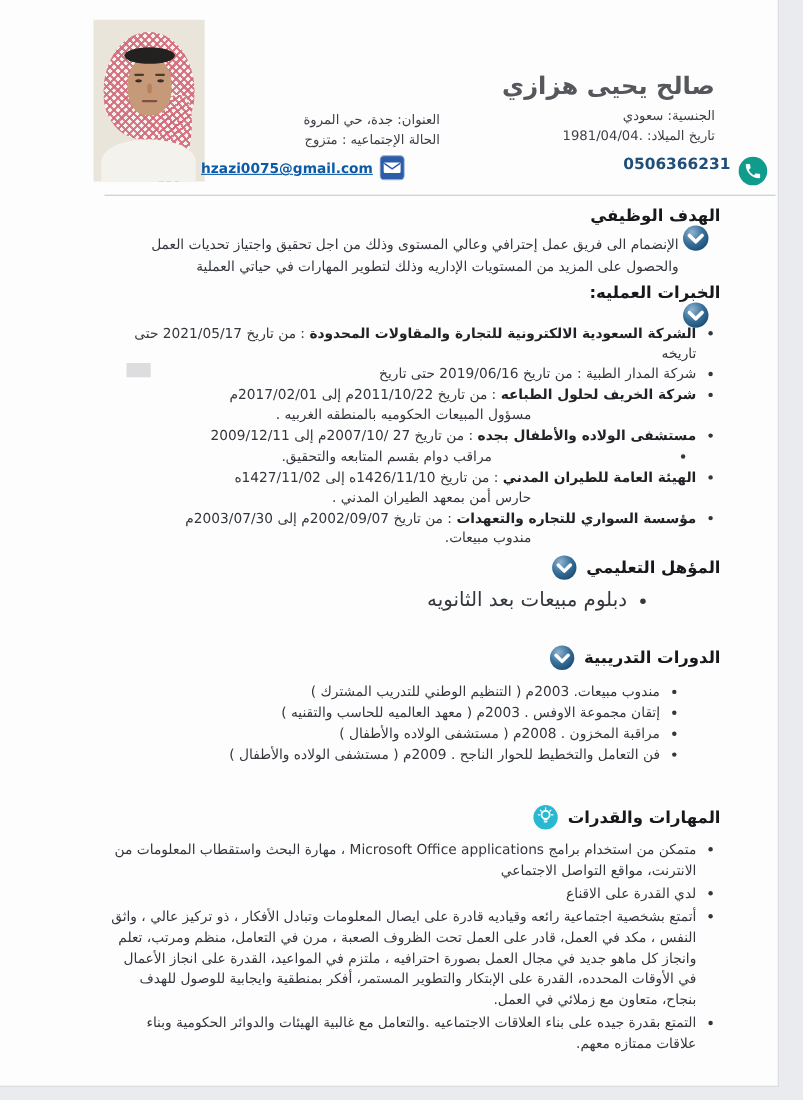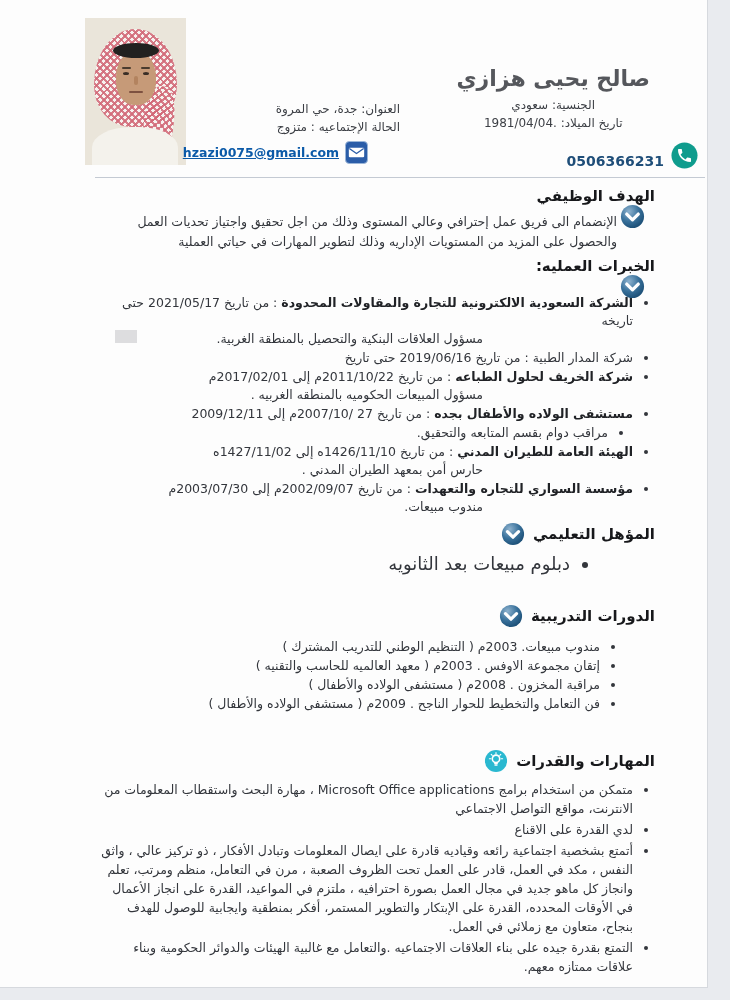--- a/index.html
+++ b/index.html
@@ -35,24 +35,24 @@
   .ph-face{position:absolute;left:31px;top:33px;width:40px;height:54px;border-radius:48% 48% 44% 44%;background:#c69a78;}
   .ph-face .eye{position:absolute;top:21px;width:6px;height:3px;border-radius:50%;background:#3a2e26;}
   .ph-face .eye.l{left:7px;} .ph-face .eye.r{right:7px;}
   .ph-face .brow{position:absolute;top:16px;width:9px;height:2px;border-radius:2px;background:#4a3b2e;}
   .ph-face .brow.l{left:6px;} .ph-face .brow.r{right:6px;}
   .ph-face .nose{position:absolute;top:25px;left:18px;width:4px;height:9px;border-radius:2px;background:#b3835f;}
   .ph-face .mouth{position:absolute;top:40px;left:13px;width:14px;height:2px;border-radius:2px;background:#7d5140;}
   .ph-agal{position:absolute;left:28px;top:25px;width:46px;height:15px;border-radius:50%;background:#222120;}
 
   
-  .hdr-right{position:absolute;top:66px;right:57px;text-align:center;direction:rtl;}
+  .hdr-right{position:absolute;top:66px;right:57px;text-align:right;direction:rtl;}
   .name{font-size:22px;font-weight:bold;color:#55575c;letter-spacing:.5px;margin-bottom:5px;}
   .hline{font-size:12px;color:#3c3f45;line-height:18px;}
-  .phone-row{position:absolute;top:142px;right:9px;display:flex;align-items:flex-end;direction:ltr;gap:7px;}
+  .phone-row{position:absolute;top:142px;right:9px;display:flex;align-items:flex-start;direction:ltr;gap:7px;}
   .phone-num{font-size:14px;font-weight:bold;color:#1f4e79;}
   .hdr-mid{position:absolute;top:100px;right:307px;text-align:right;direction:rtl;}
   .email-row{position:absolute;top:141px;right:339px;display:flex;align-items:center;direction:ltr;gap:6px;}
   .email{font-size:12.5px;font-weight:bold;color:#0b5aa8;text-decoration:underline;cursor:pointer;}
   .divider{position:absolute;top:177px;left:95px;width:610px;height:1px;background:#c4cad3;}
   .artifact{position:absolute;left:115px;top:330px;width:22px;height:13px;background:#dddddf;}
 
   
   .content{position:absolute;top:186px;right:52px;width:560px;direction:rtl;text-align:right;}
   .sec-head{position:relative;font-size:15px;font-weight:bold;color:#17181b;line-height:20px;}
@@ -60,21 +60,21 @@
   .sec-head.row{display:flex;align-items:center;gap:8px;}
   p.obj{margin:6px 0 0;padding:0 38px 0 0;font-size:12.5px;line-height:20px;color:#33363c;}
   ul{margin:0;list-style:disc;color:#33363c;}
   ul.xp-list{padding:0 22px 0 0;margin-top:18px;font-size:12.5px;}
   ul.xp-list li{line-height:18px;margin-bottom:1px;}
   .co{font-weight:bold;color:#202226;}
   .co.plain{font-weight:normal;color:#33363c;}
   .co:empty{display:none;}
   .role{margin-right:150px;line-height:18px;}
   .role:empty{display:none;}
-  li.nested{margin-right:25px;}
+  li.nested{margin-right:25px;text-align:center;}
   .sec{margin:0;}
   .sec.edu{margin-top:6px;}
   ul.edu-list{padding:0 85px 0 0;margin-top:9px;font-size:18px;}
   ul.edu-list li{line-height:18px;}
   .sec.train{margin-top:31px;}
   ul.train-list{padding:0 55px 0 0;margin-top:9px;font-size:12.5px;}
   ul.train-list li{line-height:19px;}
   .sec.skill{margin-top:36px;}
   ul.skill-list{padding:0 22px 0 0;margin-top:7px;font-size:12.5px;}
   ul.skill-list li{line-height:19px;margin-bottom:2px;}
@@ -156,21 +156,20 @@
       <div class="sec-head">
         <span>الخبرات العمليه:</span>
         <svg class="icon-below" width="25" height="25" viewBox="0 0 26 26">
           <circle cx="13" cy="13" r="12" fill="url(#gs1)"></circle>
           <path d="M7 10.5 L13 16.5 L19 10.5" fill="none" stroke="#ffffff" stroke-width="3.4" stroke-linecap="round" stroke-linejoin="round"></path>
         </svg>
       </div>
       <ul class="xp-list">
         <li>
           <span class="co">الشركة السعودية الالكترونية للتجارة والمقاولات المحدودة</span><span> : من تاريخ 2021/05/17 حتى تاريخه</span>
-          <div class="role">مسؤول العلاقات البنكية والتحصيل بالمنطقة الغربية.</div>
         </li>
         <li>
           <span class="co plain">شركة المدار الطبية</span><span> : من تاريخ 2019/06/16 حتى تاريخ</span>
         </li>
         <li>
           <span class="co">شركة الخريف لحلول الطباعه</span><span> : من تاريخ 2011/10/22م إلى 2017/02/01م</span>
           <div class="role">مسؤول المبيعات الحكوميه بالمنطقه الغربيه .</div>
         </li>
         <li>
           <span class="co">مستشفى الولاده والأطفال بجده</span><span> : من تاريخ 27 /2007/10م إلى 2009/12/11</span>

